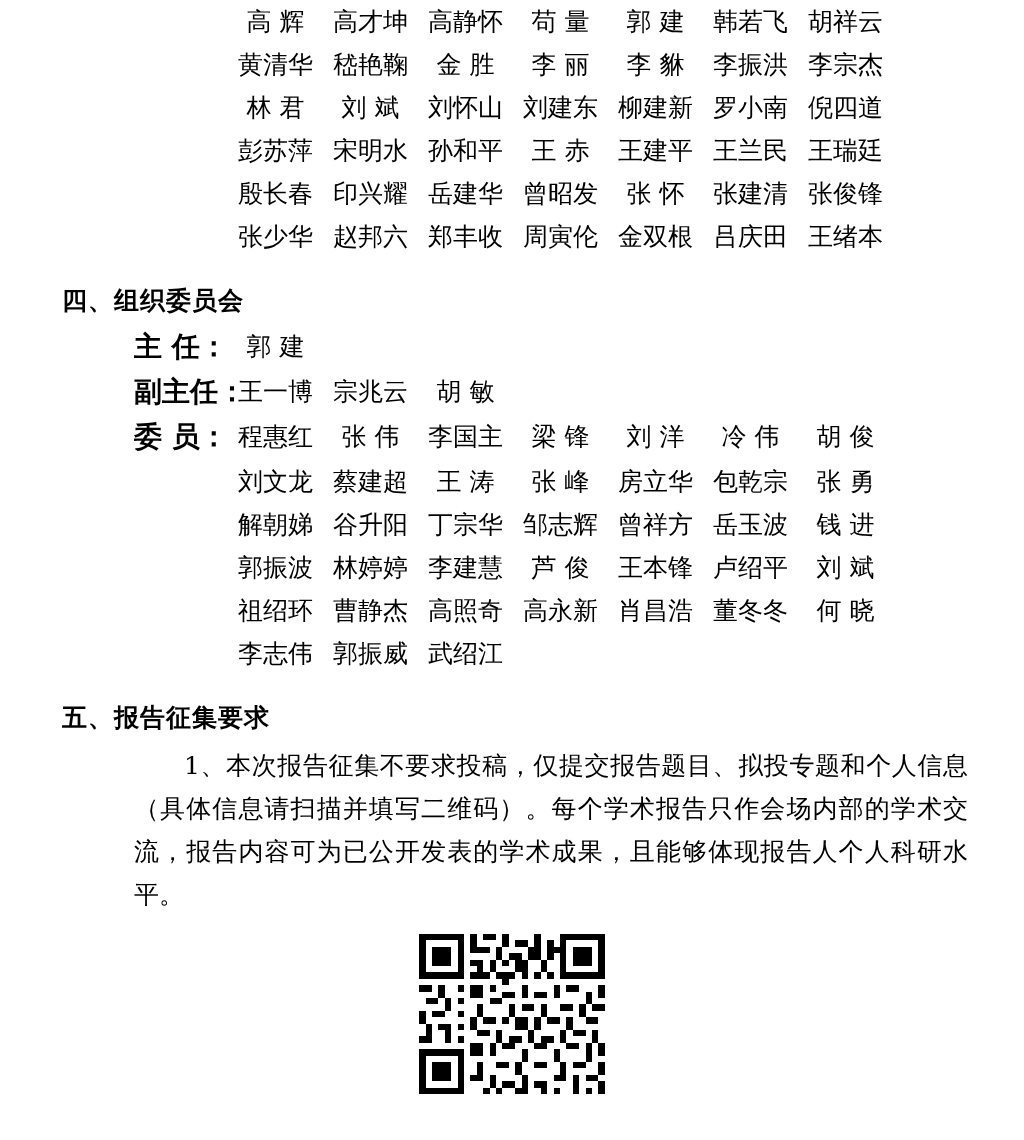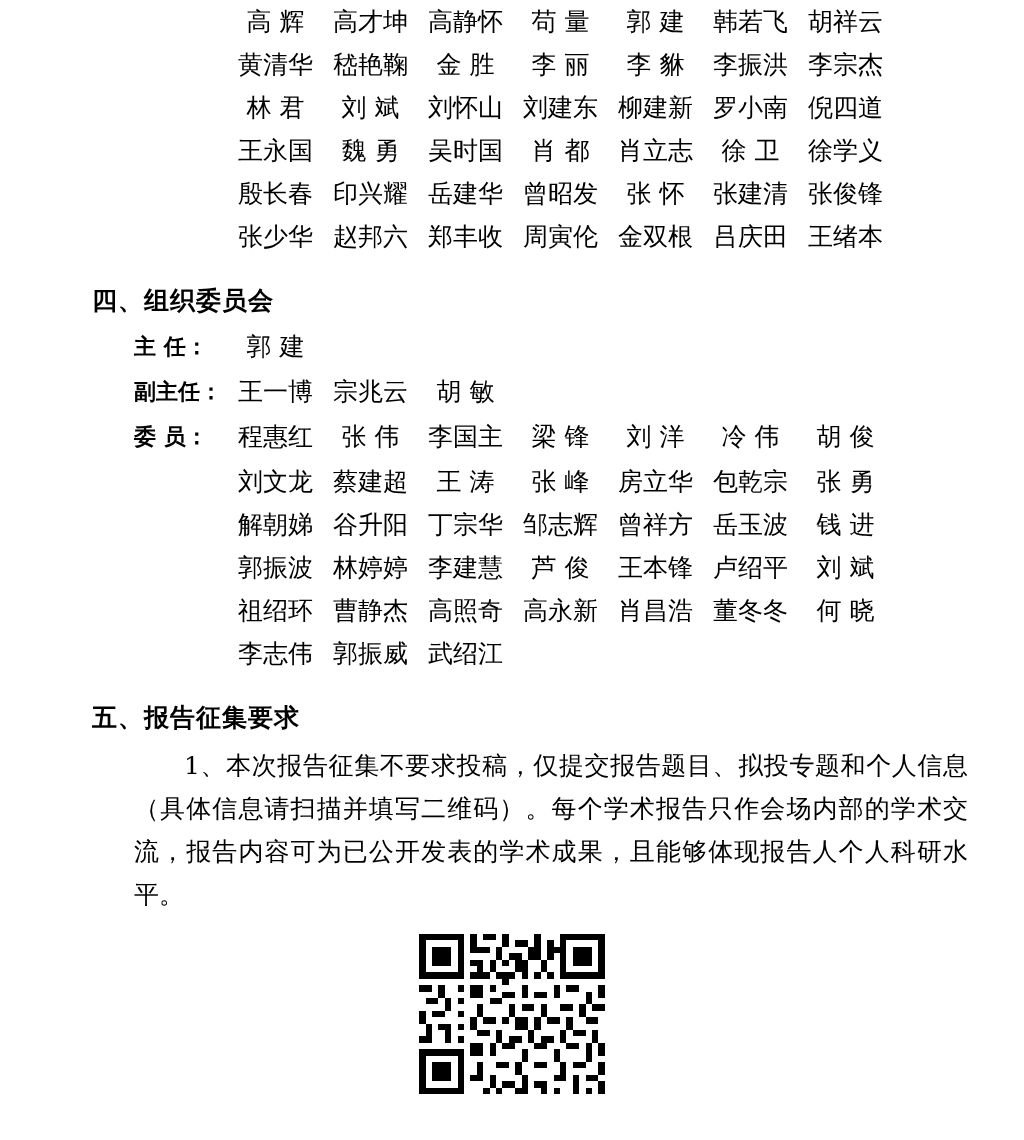--- a/index.html
+++ b/index.html
@@ -41,36 +41,36 @@
     text-align: center;
     white-space: nowrap;
     display: inline-block;
   }
 
   
   .section-head {
     font-size: 25px;
     font-weight: bold;
     font-family: Liberation Serif, serif;
-    padding-left: 92px;
+    padding-left: 62px;
     margin-top: 26px;
     margin-bottom: 8px;
     letter-spacing: 1px;
   }
 
   
   .comm-row {
     display: flex;
     align-items: flex-start;
     padding-left: 134px;
     margin-bottom: 2px;
   }
   .comm-label {
     width: 94px;
-    font-size: 22px;
+    font-size: 28px;
     font-weight: bold;
     font-family: "DejaVu Sans", "Liberation Sans", sans-serif;
     line-height: 43px;
     flex: 0 0 94px;
     white-space: nowrap;
   }
   .comm-names {
     display: flex;
     flex-wrap: wrap;
   }
@@ -130,27 +130,27 @@
     <div class="name-row">
       <span class="name-cell">林 君</span>
       <span class="name-cell">刘 斌</span>
       <span class="name-cell">刘怀山</span>
       <span class="name-cell">刘建东</span>
       <span class="name-cell">柳建新</span>
       <span class="name-cell">罗小南</span>
       <span class="name-cell">倪四道</span>
     </div>
     <div class="name-row">
-      <span class="name-cell">王永国</span>
-      <span class="name-cell">魏 勇</span>
-      <span class="name-cell">吴时国</span>
-      <span class="name-cell">肖 都</span>
-      <span class="name-cell">肖立志</span>
-      <span class="name-cell">徐 卫</span>
-      <span class="name-cell">徐学义</span>
+      <span class="name-cell">彭苏萍</span>
+      <span class="name-cell">宋明水</span>
+      <span class="name-cell">孙和平</span>
+      <span class="name-cell">王 赤</span>
+      <span class="name-cell">王建平</span>
+      <span class="name-cell">王兰民</span>
+      <span class="name-cell">王瑞廷</span>
     </div>
     <div class="name-row">
       <span class="name-cell">殷长春</span>
       <span class="name-cell">印兴耀</span>
       <span class="name-cell">岳建华</span>
       <span class="name-cell">曾昭发</span>
       <span class="name-cell">张 怀</span>
       <span class="name-cell">张建清</span>
       <span class="name-cell">张俊锋</span>
     </div>

